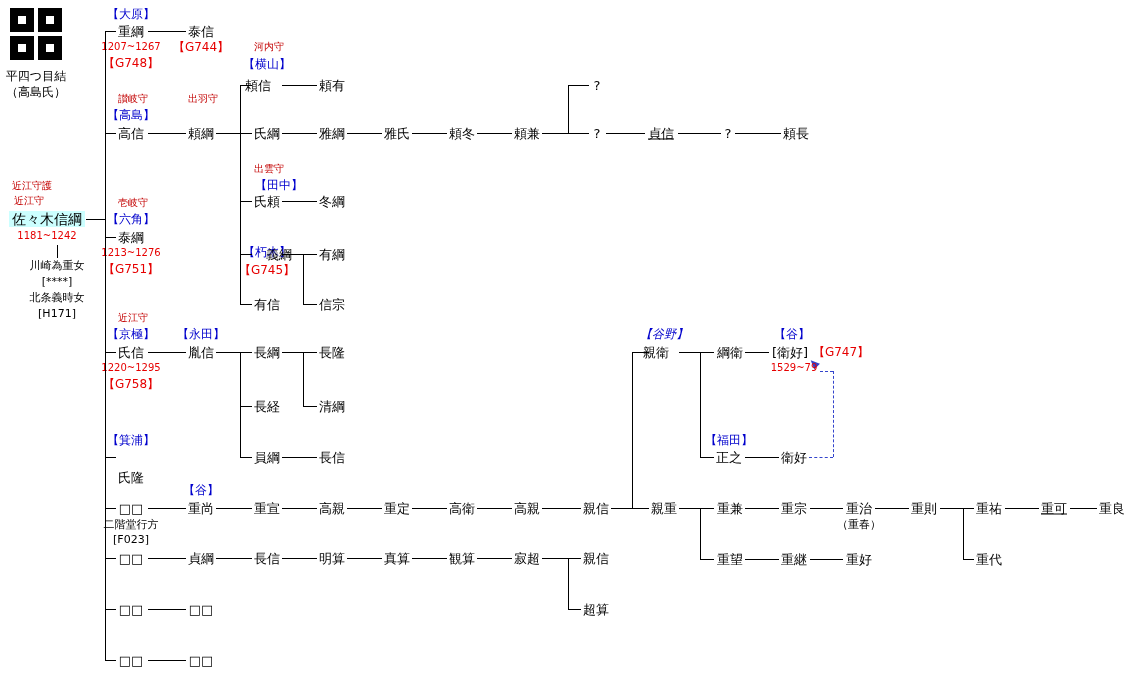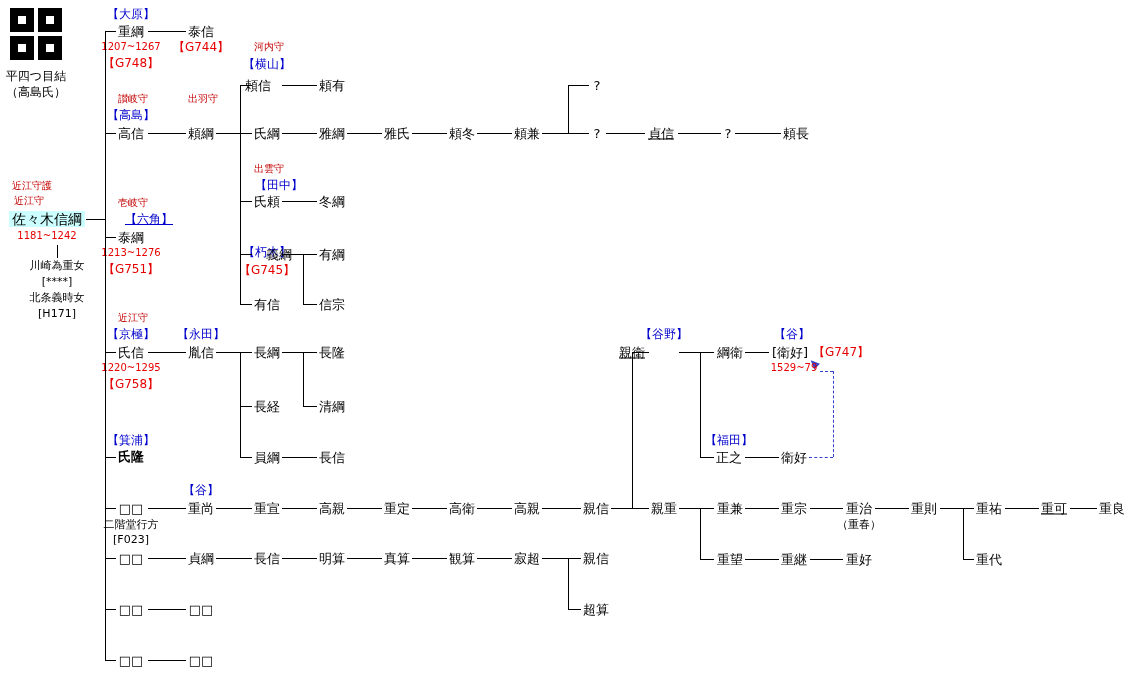--- a/index.html
+++ b/index.html
@@ -68,56 +68,56 @@
       <div class="t k-name" style="left: 728px; top: 133px;">?</div>
       <div class="t k-name" style="left: 796px; top: 133px;">頼長</div>
       <div class="t k-title" style="left: 269px; top: 169px;">出雲守</div>
       <div class="t k-family" style="left: 267px; top: 185px; margin-left: 12px;">【田中】</div>
       <div class="t k-title" style="left: 32px; top: 186px;">近江守護</div>
       <div class="t k-name" style="left: 267px; top: 201px;">氏頼</div>
       <div class="t k-name" style="left: 332px; top: 201px;">冬綱</div>
       <div class="t k-title" style="left: 29px; top: 201px;">近江守</div>
       <div class="t k-title" style="left: 133px; top: 203px;">壱岐守</div>
       <div class="t k-subject" style="left: 47px; top: 219px;">佐々木信綱</div>
-      <div class="t k-family" style="left: 149px; top: 219px; text-decoration: underline;">【六角】</div>
+      <div class="t k-family" style="left: 131px; top: 219px;">【六角】</div>
       <div class="t k-date" style="left: 47px; top: 236px;">1181~1242</div>
       <div class="t k-name" style="left: 131px; top: 237px;">泰綱</div>
       <div class="t k-family" style="left: 267px; top: 252px;">【朽木】</div>
       <div class="t k-date" style="left: 131px; top: 253px;">1213~1276</div>
       <div class="t k-name" style="left: 267px; top: 254px; margin-left: 12px;">義綱</div>
       <div class="t k-name" style="left: 332px; top: 254px;">有綱</div>
       <div class="t k-note" style="left: 57px; top: 265px;">川崎為重女</div>
       <div class="t k-ref" style="left: 131px; top: 269px;">【G751】</div>
       <div class="t k-ref" style="left: 267px; top: 270px;">【G745】</div>
       <div class="t k-note" style="left: 57px; top: 281px;">[****]</div>
       <div class="t k-note" style="left: 57px; top: 297px;">北条義時女</div>
       <div class="t k-name" style="left: 267px; top: 304px;">有信</div>
       <div class="t k-name" style="left: 332px; top: 304px;">信宗</div>
       <div class="t k-note" style="left: 57px; top: 313px;">[H171]</div>
       <div class="t k-title" style="left: 133px; top: 318px;">近江守</div>
       <div class="t k-family" style="left: 131px; top: 334px;">【京極】</div>
       <div class="t k-family" style="left: 201px; top: 334px;">【永田】</div>
-      <div class="t k-family" style="left: 664px; top: 334px;">【谷野】</div>
+      <div class="t k-family" style="left: 664px; top: 334px; font-style: italic;">【谷野】</div>
       <div class="t k-family" style="left: 792px; top: 334px;">【谷】</div>
       <div class="t k-name" style="left: 131px; top: 352px;">氏信</div>
       <div class="t k-name" style="left: 201px; top: 352px;">胤信</div>
       <div class="t k-name" style="left: 267px; top: 352px;">長綱</div>
       <div class="t k-name" style="left: 332px; top: 352px;">長隆</div>
-      <div class="t k-name" style="left: 632px; top: 352px; text-decoration: underline;">親衛</div>
+      <div class="t k-name" style="left: 656px; top: 352px;">親衛</div>
       <div class="t k-name" style="left: 730px; top: 352px;">綱衛</div>
       <div class="t k-name" style="left: 790px; top: 352px;">[衛好]</div>
       <div class="t k-ref" style="left: 841px; top: 352px;">【G747】</div>
       <div class="t k-date" style="left: 131px; top: 368px;">1220~1295</div>
       <div class="t k-date" style="left: 794px; top: 368px;">1529~79</div>
       <div class="t k-ref" style="left: 131px; top: 384px;">【G758】</div>
       <div class="t k-name" style="left: 267px; top: 406px;">長経</div>
       <div class="t k-name" style="left: 332px; top: 406px;">清綱</div>
       <div class="t k-family" style="left: 131px; top: 440px;">【箕浦】</div>
       <div class="t k-family" style="left: 729px; top: 440px;">【福田】</div>
-      <div class="t k-name" style="left: 131px; top: 456px; font-weight: bold;">氏隆</div>
+      <div class="t k-name" style="left: 131px; top: 477px;">氏隆</div>
       <div class="t k-name" style="left: 267px; top: 457px;">員綱</div>
       <div class="t k-name" style="left: 332px; top: 457px;">長信</div>
       <div class="t k-name" style="left: 729px; top: 457px;">正之</div>
       <div class="t k-name" style="left: 794px; top: 457px;">衛好</div>
       <div class="t k-family" style="left: 201px; top: 490px;">【谷】</div>
       <div class="t k-name" style="left: 131px; top: 508px;">□□</div>
       <div class="t k-name" style="left: 201px; top: 508px;">重尚</div>
       <div class="t k-name" style="left: 267px; top: 508px; text-align: center;">重宣</div>
       <div class="t k-name" style="left: 332px; top: 508px;">高親</div>
       <div class="t k-name" style="left: 397px; top: 508px;">重定</div>

